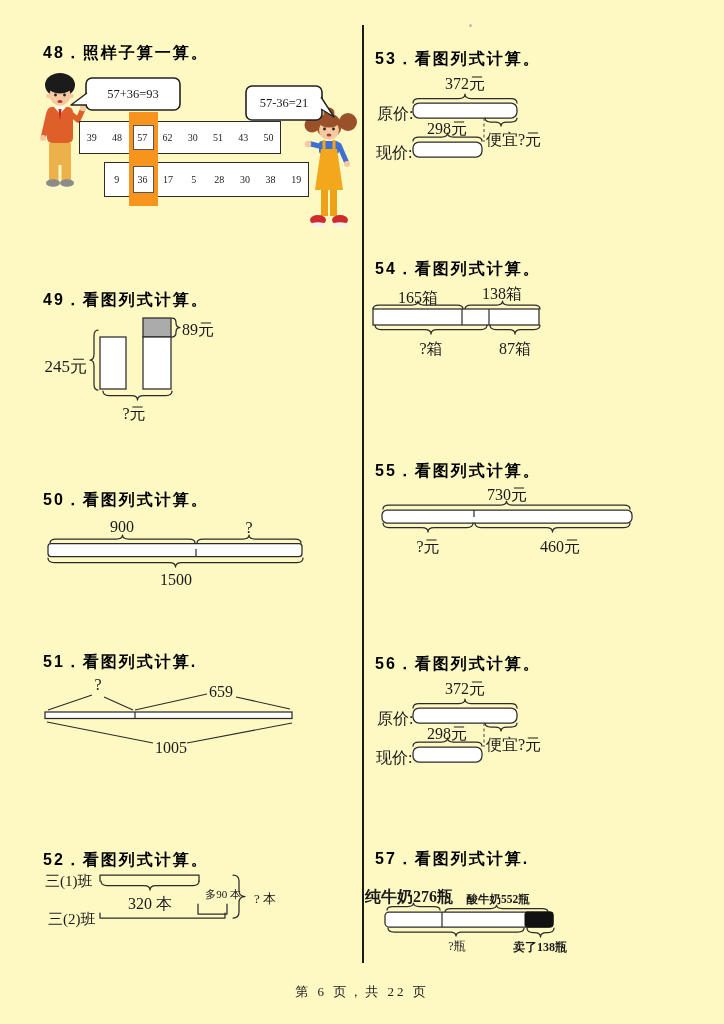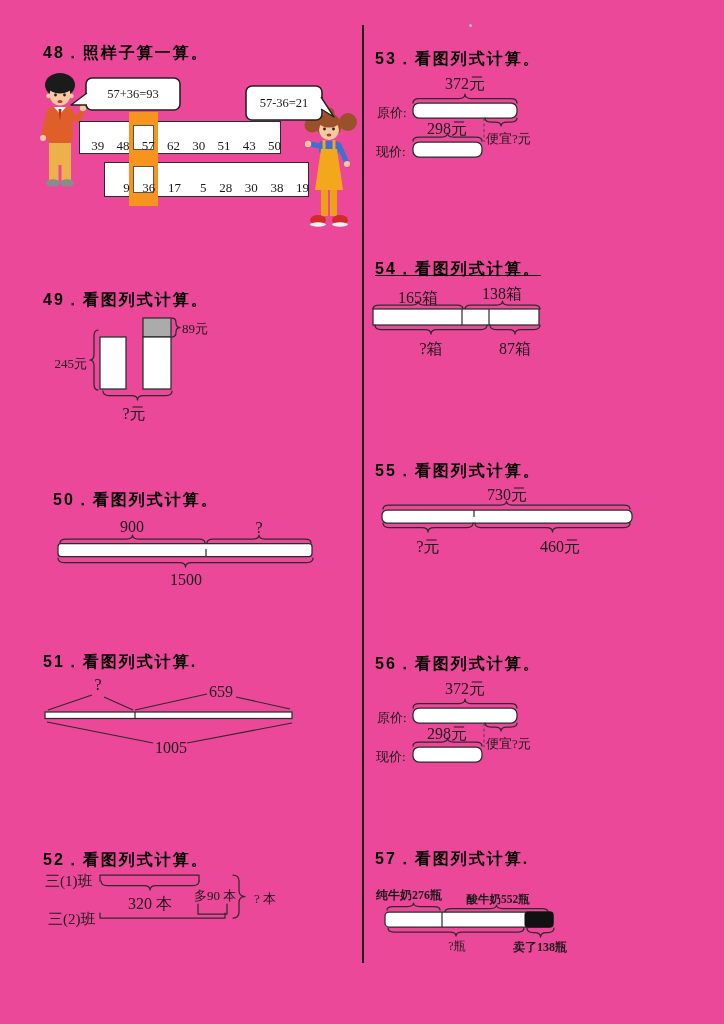--- a/index.html
+++ b/index.html
@@ -1,37 +1,37 @@
 <!DOCTYPE html>
 <html><head>
 <meta charset="utf-8">
 <style>
   html,body{margin:0;padding:0;background:#fff;}
-  .page{position:relative;width:724px;height:1024px;background:#ec4899;overflow:hidden;
+  .page{position:relative;width:724px;height:1024px;background:#fef9c3;overflow:hidden;
         font-family:"Liberation Serif",serif;color:#1a1a1a;}
   .divider{position:absolute;left:362px;top:25px;width:1.6px;height:938px;background:#1a1a1a;}
   .artifact-dot{position:absolute;left:469px;top:24px;width:3px;height:3px;border-radius:50%;background:#b9b9b9;}
   .prob{position:absolute;}
   .ptitle{position:absolute;white-space:nowrap;font-weight:bold;font-size:16px;
           font-family:"Liberation Sans",sans-serif;letter-spacing:2px;color:#000;}
   .lbl{position:absolute;white-space:nowrap;font-size:16px;transform:translateX(-50%);}
-  .lbl-l{position:absolute;white-space:nowrap;font-size:13px;}
-  .lbl-r{position:absolute;white-space:nowrap;font-size:13px;transform:translateX(-100%);}
+  .lbl-l{position:absolute;white-space:nowrap;font-size:16px;}
+  .lbl-r{position:absolute;white-space:nowrap;font-size:17px;transform:translateX(-100%);}
   .sm{font-size:15px;font-family:Liberation Serif, serif;}
   .bold{font-weight:bold;}
   svg.d{position:absolute;left:0;top:0;}
   .brc{fill:none;stroke:#2b2b2b;stroke-width:1.25;stroke-linecap:round;stroke-linejoin:round;}
   .bar{fill:#fff;stroke:#2b2b2b;stroke-width:1.25;}
   .tick{stroke:#2b2b2b;stroke-width:1.2;}
   .dash{stroke:#454545;stroke-width:1;stroke-dasharray:3 2.5;}
   .rowbg{position:absolute;background:#fff;border:1.3px solid #2b2b2b;box-sizing:border-box;z-index:1;}
   .band{position:absolute;z-index:2;}
   .wcell{position:absolute;z-index:3;background:#fff;border:0.8px solid #555;box-sizing:border-box;}
   .numrow{position:absolute;display:flex;z-index:4;}
-  .numrow span{flex:1;text-align:right;font-size:13px;margin-top:8px;}
+  .numrow span{flex:1;text-align:center;font-size:10px;}
   .btxt{position:absolute;font-size:12.5px;z-index:5;transform:translate(-50%,-50%);white-space:nowrap;}
   .footer{position:absolute;left:0;top:983px;width:724px;text-align:center;
           font-size:13px;letter-spacing:3px;color:#222;}
 </style>
 </head>
 <body>
 
 <div class="page">
   <div class="divider"></div>
   <div class="artifact-dot"></div>
@@ -133,21 +133,21 @@
       <rect class="bar" x="113" y="52" width="28" height="52"></rect>
       <path class="brc" d="M 142 33 Q 146 33 146 37.75 L 146 37.75 Q 146 42.5 150 42.5 Q 146 42.5 146 47.25 L 146 47.25 Q 146 52 142 52"></path>
       <path class="brc" d="M 68 45 Q 64 45 64 51 L 64 69 Q 64 75 60 75 Q 64 75 64 81 L 64 99 Q 64 105 68 105"></path>
       <path class="brc" d="M 73 106 Q 73 110.5 79 110.5 L 101.5 110.5 Q 107.5 110.5 107.5 115 Q 107.5 110.5 113.5 110.5 L 136 110.5 Q 142 110.5 142 106"></path>
     </svg>
     <span class="lbl-l" style="left:152px;top:35px;">89元</span>
     <span class="lbl-r" style="left:57px;top:70px;">245元</span>
     <span class="lbl" style="left:104px;top:119px;">?元</span>
   </div>
 
-  <div class="prob" style="left:40px;top:485px;width:290px;height:105px;">
+  <div class="prob" style="left:30px;top:485px;width:290px;height:105px;">
     <span class="ptitle" style="left:13px;top:5px;">50．看图列式计算。</span>
     <svg class="d" width="290" height="105">
       <path class="brc" d="M 20 58 Q 20 54 26 54 L 86.5 54 Q 92.5 54 92.5 50 Q 92.5 54 98.5 54 L 159 54 Q 165 54 165 58"></path>
       <path class="brc" d="M 167 58 Q 167 54 173 54 L 213 54 Q 219 54 219 50 Q 219 54 225 54 L 265 54 Q 271 54 271 58"></path>
       <rect class="bar" x="18" y="58.5" width="254" height="13" rx="3"></rect>
       <line class="tick" x1="166" y1="64" x2="166" y2="71"></line>
       <path class="brc" d="M 18 73 Q 18 77.5 24 77.5 L 139.5 77.5 Q 145.5 77.5 145.5 82 Q 145.5 77.5 151.5 77.5 L 267 77.5 Q 273 77.5 273 73"></path>
     </svg>
     <span class="lbl" style="left:92px;top:33px;">900</span>
     <span class="lbl" style="left:219px;top:34px;">?</span>
@@ -175,21 +175,21 @@
     <span class="ptitle" style="left:13px;top:2px;">52．看图列式计算。</span>
     <svg class="d" width="290" height="92">
       <path class="brc" d="M 70 33 L 70 27 L 169 27 L 169 33"></path>
       <path class="brc" d="M 71 33 Q 71 37.5 77 37.5 L 114 37.5 Q 120 37.5 120 42 Q 120 37.5 126 37.5 L 163 37.5 Q 169 37.5 169 33"></path>
       <path class="brc" d="M 168 56 L 168 66 L 197 66 L 197 56"></path>
       <path class="brc" d="M 70 65 L 70 70 L 195 70 L 195 65"></path>
       <path class="brc" d="M 203 27 Q 209 27 209 33 L 209 42.5 Q 209 48.5 215 48.5 Q 209 48.5 209 54.5 L 209 64 Q 209 70 203 70"></path>
     </svg>
     <span class="lbl-l sm" style="left:15px;top:24px;">三(1)班</span>
     <span class="lbl" style="left:120px;top:46px;">320 本</span>
-    <span class="lbl" style="left:185px;top:39px;font-size:13px;">多90 本</span>
+    <span class="lbl" style="left:193px;top:39px;font-size:11px;">多90 本</span>
     <span class="lbl-l sm" style="left:18px;top:62px;">三(2)班</span>
     <span class="lbl-l" style="left:224px;top:42px;font-size:13px;">? 本</span>
   </div>
 
   <div class="prob" style="left:370px;top:45px;width:230px;height:120px;">
     <span class="ptitle" style="left:5px;top:4px;">53．看图列式计算。</span>
     <svg class="d" width="230" height="120">
       <path class="brc" d="M 43 58 Q 43 53.5 49 53.5 L 89 53.5 Q 95 53.5 95 49 Q 95 53.5 101 53.5 L 141 53.5 Q 147 53.5 147 58"></path>
       <rect class="bar" x="43" y="58" width="104" height="15" rx="6"></rect>
       <path class="brc" d="M 43 96 Q 43 92 49 92 L 71.5 92 Q 77.5 92 77.5 88 Q 77.5 92 83.5 92 L 106 92 Q 112 92 112 96"></path>
@@ -198,21 +198,21 @@
       <path class="brc" d="M 115 73 Q 115 77 121 77 L 125 77 Q 131 77 131 81 Q 131 77 137 77 L 141 77 Q 147 77 147 73"></path>
     </svg>
     <span class="lbl" style="left:95px;top:29px;">372元</span>
     <span class="lbl-l" style="left:7px;top:59px;">原价:</span>
     <span class="lbl" style="left:77px;top:74px;">298元</span>
     <span class="lbl-l" style="left:6px;top:98px;">现价:</span>
     <span class="lbl-l" style="left:116px;top:85px;">便宜?元</span>
   </div>
 
   <div class="prob" style="left:370px;top:255px;width:230px;height:110px;">
-    <span class="ptitle" style="left:5px;top:4px;text-decoration:underline;">54．看图列式计算。</span>
+    <span class="ptitle" style="left:5px;top:4px;">54．看图列式计算。</span>
     <svg class="d" width="230" height="110">
       <path class="brc" d="M 3 54 Q 3 50 9 50 L 42 50 Q 48 50 48 46 Q 48 50 54 50 L 87 50 Q 93 50 93 54"></path>
       <path class="brc" d="M 95 54 Q 95 50 101 50 L 126.5 50 Q 132.5 50 132.5 46 Q 132.5 50 138.5 50 L 164 50 Q 170 50 170 54"></path>
       <rect class="bar" x="3" y="54" width="166" height="16"></rect>
       <line class="tick" x1="92" y1="54" x2="92" y2="70"></line>
       <line class="tick" x1="119" y1="54" x2="119" y2="70"></line>
       <path class="brc" d="M 5 70 Q 5 74.5 11 74.5 L 55 74.5 Q 61 74.5 61 79 Q 61 74.5 67 74.5 L 111 74.5 Q 117 74.5 117 70"></path>
       <path class="brc" d="M 120 70 Q 120 74.5 126 74.5 L 139 74.5 Q 145 74.5 145 79 Q 145 74.5 151 74.5 L 164 74.5 Q 170 74.5 170 70"></path>
     </svg>
     <span class="lbl" style="left:48px;top:33px;">165箱</span>
@@ -256,19 +256,20 @@
     <span class="ptitle" style="left:5px;top:4px;">57．看图列式计算.</span>
     <svg class="d" width="230" height="115">
       <path class="brc" d="M 17 65 Q 17 61.5 23 61.5 L 37.5 61.5 Q 43.5 61.5 43.5 58 Q 43.5 61.5 49.5 61.5 L 64 61.5 Q 70 61.5 70 65"></path>
       <path class="brc" d="M 75 67 Q 75 63.5 81 63.5 L 120.5 63.5 Q 126.5 63.5 126.5 60 Q 126.5 63.5 132.5 63.5 L 172 63.5 Q 178 63.5 178 67"></path>
       <rect class="bar" x="15" y="67" width="168" height="15" rx="4"></rect>
       <line class="tick" x1="72" y1="67" x2="72" y2="82"></line>
       <rect x="155" y="67" width="28" height="15" rx="2" fill="#111" stroke="#111"></rect>
       <path class="brc" d="M 18 83 Q 18 87 24 87 L 80 87 Q 86 87 86 91 Q 86 87 92 87 L 148 87 Q 154 87 154 83"></path>
       <path class="brc" d="M 157 83 Q 157 87.5 163 87.5 L 164.5 87.5 Q 170.5 87.5 170.5 92 Q 170.5 87.5 176.5 87.5 L 178 87.5 Q 184 87.5 184 83"></path>
     </svg>
-    <span class="lbl bold" style="left:39px;top:42px;font-size:12px;">纯牛奶276瓶</span>
+    <span class="lbl bold" style="left:39px;top:42px;font-size:16px;">纯牛奶276瓶</span>
     <span class="lbl bold" style="left:128px;top:47px;font-size:11.5px;">酸牛奶552瓶</span>
     <span class="lbl" style="left:87px;top:93px;font-size:12px;">?瓶</span>
     <span class="lbl bold" style="left:170px;top:94px;font-size:12px;">卖了138瓶</span>
   </div>
 
+  <div class="footer">第 6 页，共 22 页</div>
 </div>
 
 </body></html>

